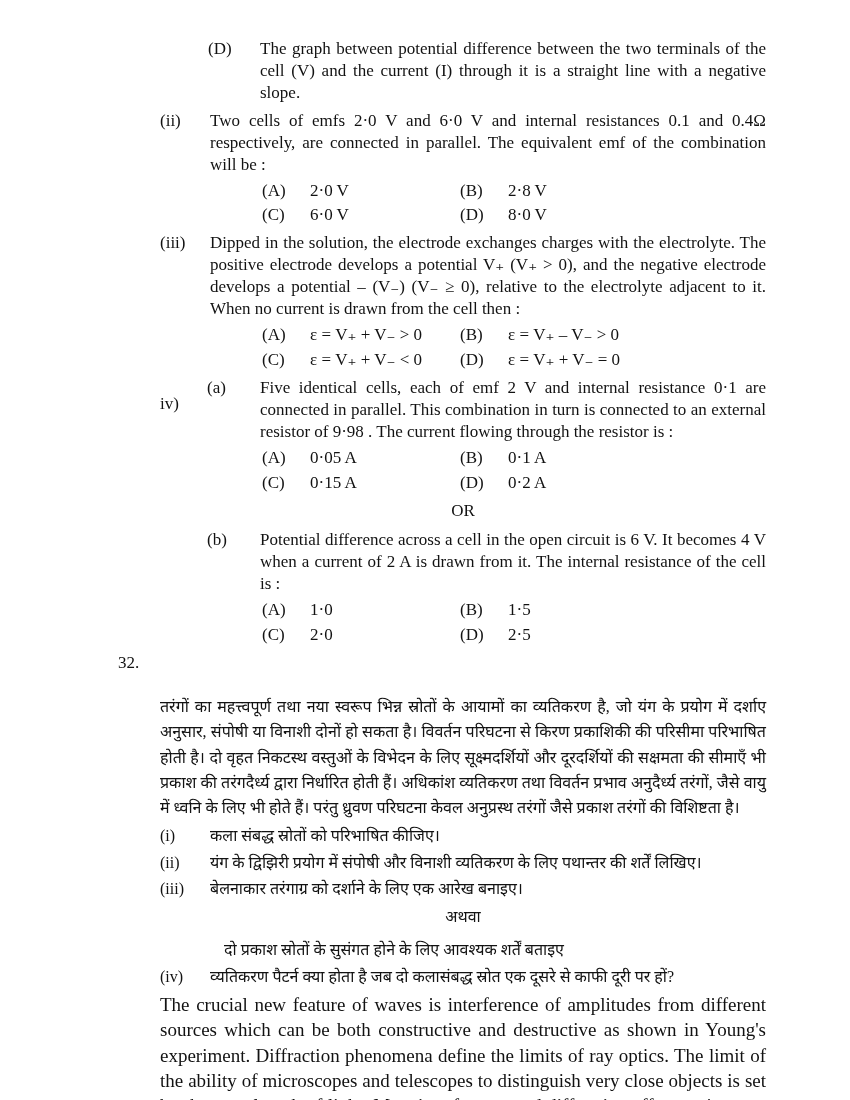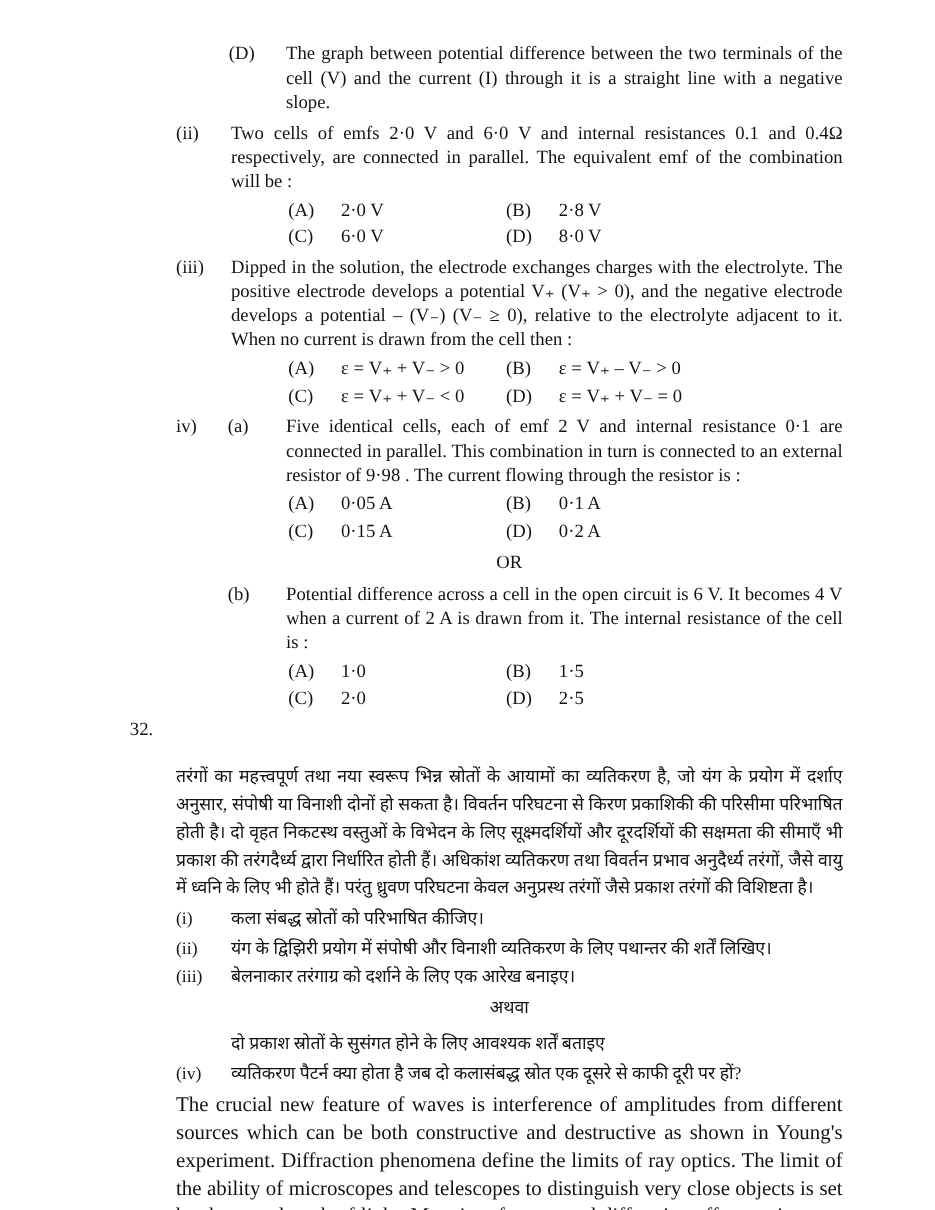--- a/index.html
+++ b/index.html
@@ -8,41 +8,41 @@
     position:relative;
     width:850px; height:1100px; overflow:hidden;
     padding:38px 84px 0 160px;
     background:#ffffff;
     color:#121212;
     font-family:"Liberation Serif","DejaVu Serif","DejaVu Sans",serif;
     font-size:17px; line-height:1.29;
   }
   .row { display:flex; align-items:flex-start; margin-bottom:6px; }
   .lbl { flex:0 0 auto; }
-  .w47 { width:47px; }
+  .w47 { width:47px;margin-top:16px; }
   .w50 { width:50px; }
   .w52 { width:52px; }
   .w53 { width:53px; }
   .ml47 { margin-left:47px; }
   .ml48 { margin-left:48px; }
   .body { flex:1 1 auto; min-width:0; }
   .just { text-align:justify; }
   .optgrid {
     display:grid;
     grid-template-columns:48px 150px 48px 1fr;
     row-gap:3px;
     margin-top:4px;
   }
   .og-deep { margin-left:52px; }
   .og-shallow { margin-left:2px; }
   .center-bold { text-align:center; font-weight:normal; margin:3px 0 8px; }
   .qnum { flex:0 0 42px; margin-left:-42px; }
   .hindi { font-size:16px; line-height:1.58; }
   .tight { margin-bottom:1px; }
-  .ind50 { margin-left:50px; margin-bottom:1px; }
+  .ind50 { margin-left:64px; margin-bottom:1px; }
   .eng-para { text-align:justify; line-height:1.33; margin-top:3px; font-size:19px; }
   .q32row { margin-bottom:3px;flex-direction:column; }
 </style>
 </head>
 <body>
 
 <div class="page">
 
   <div class="row">
     <span class="lbl ml48 w52">(D)</span>

